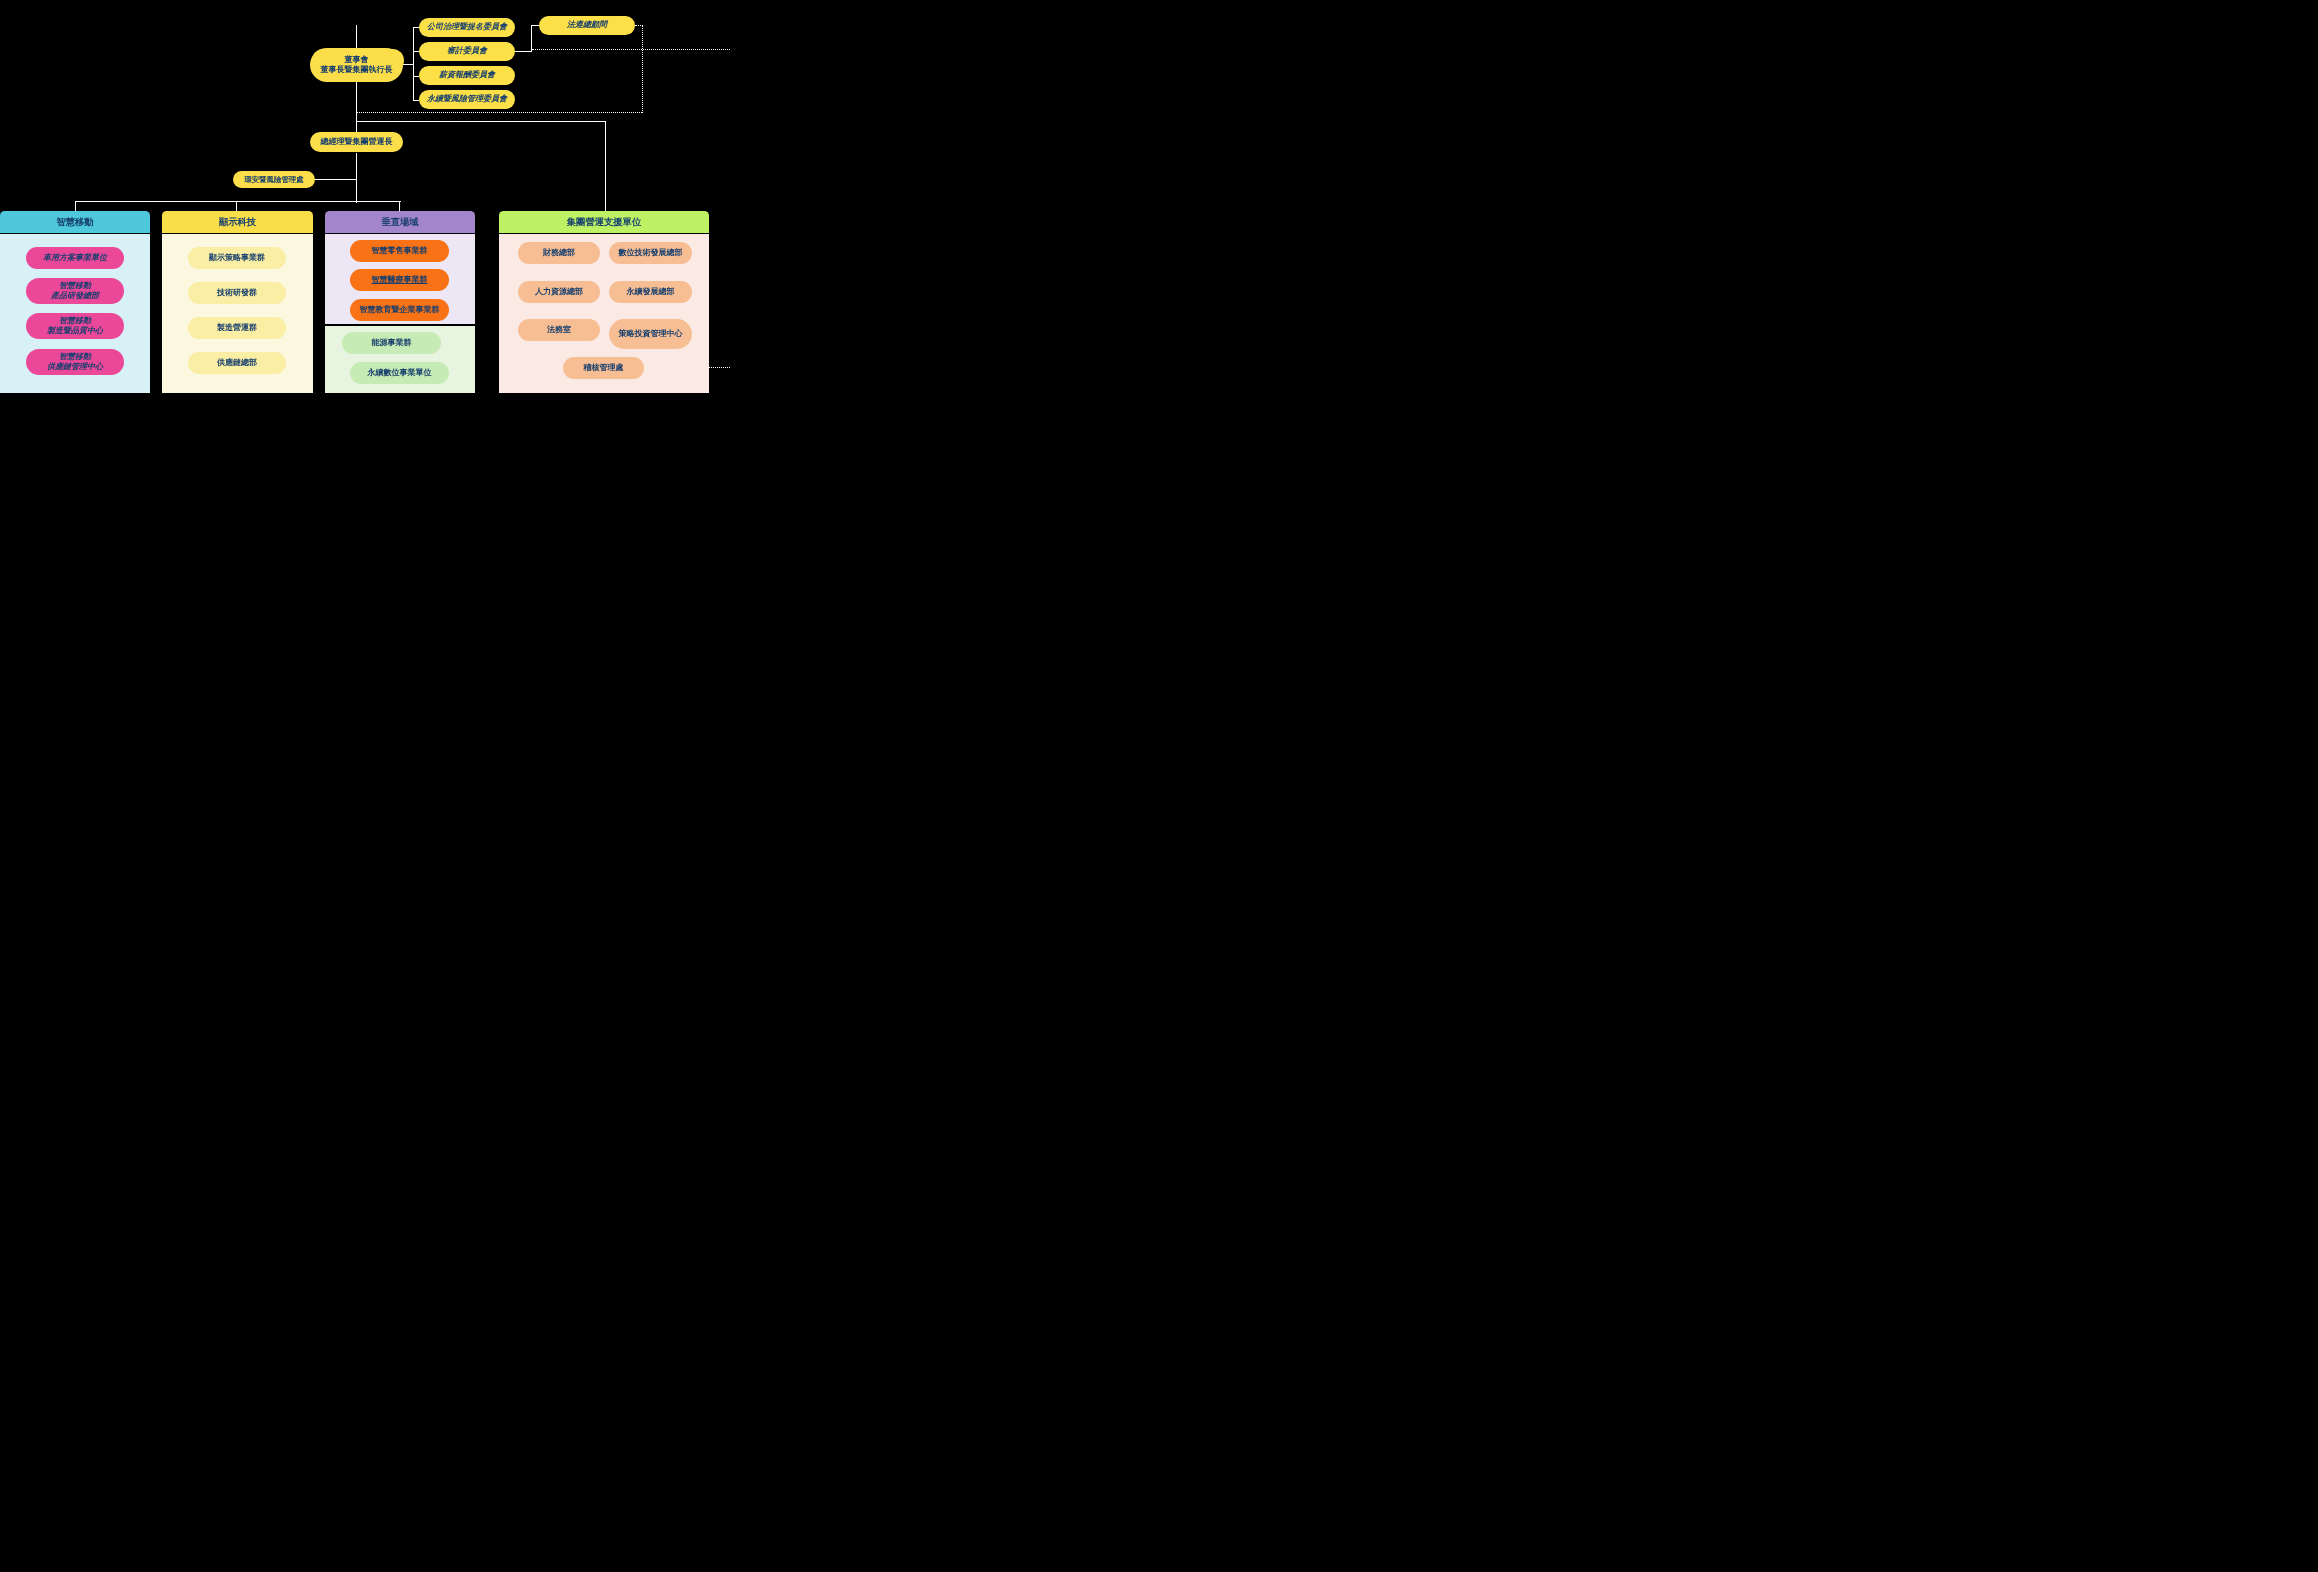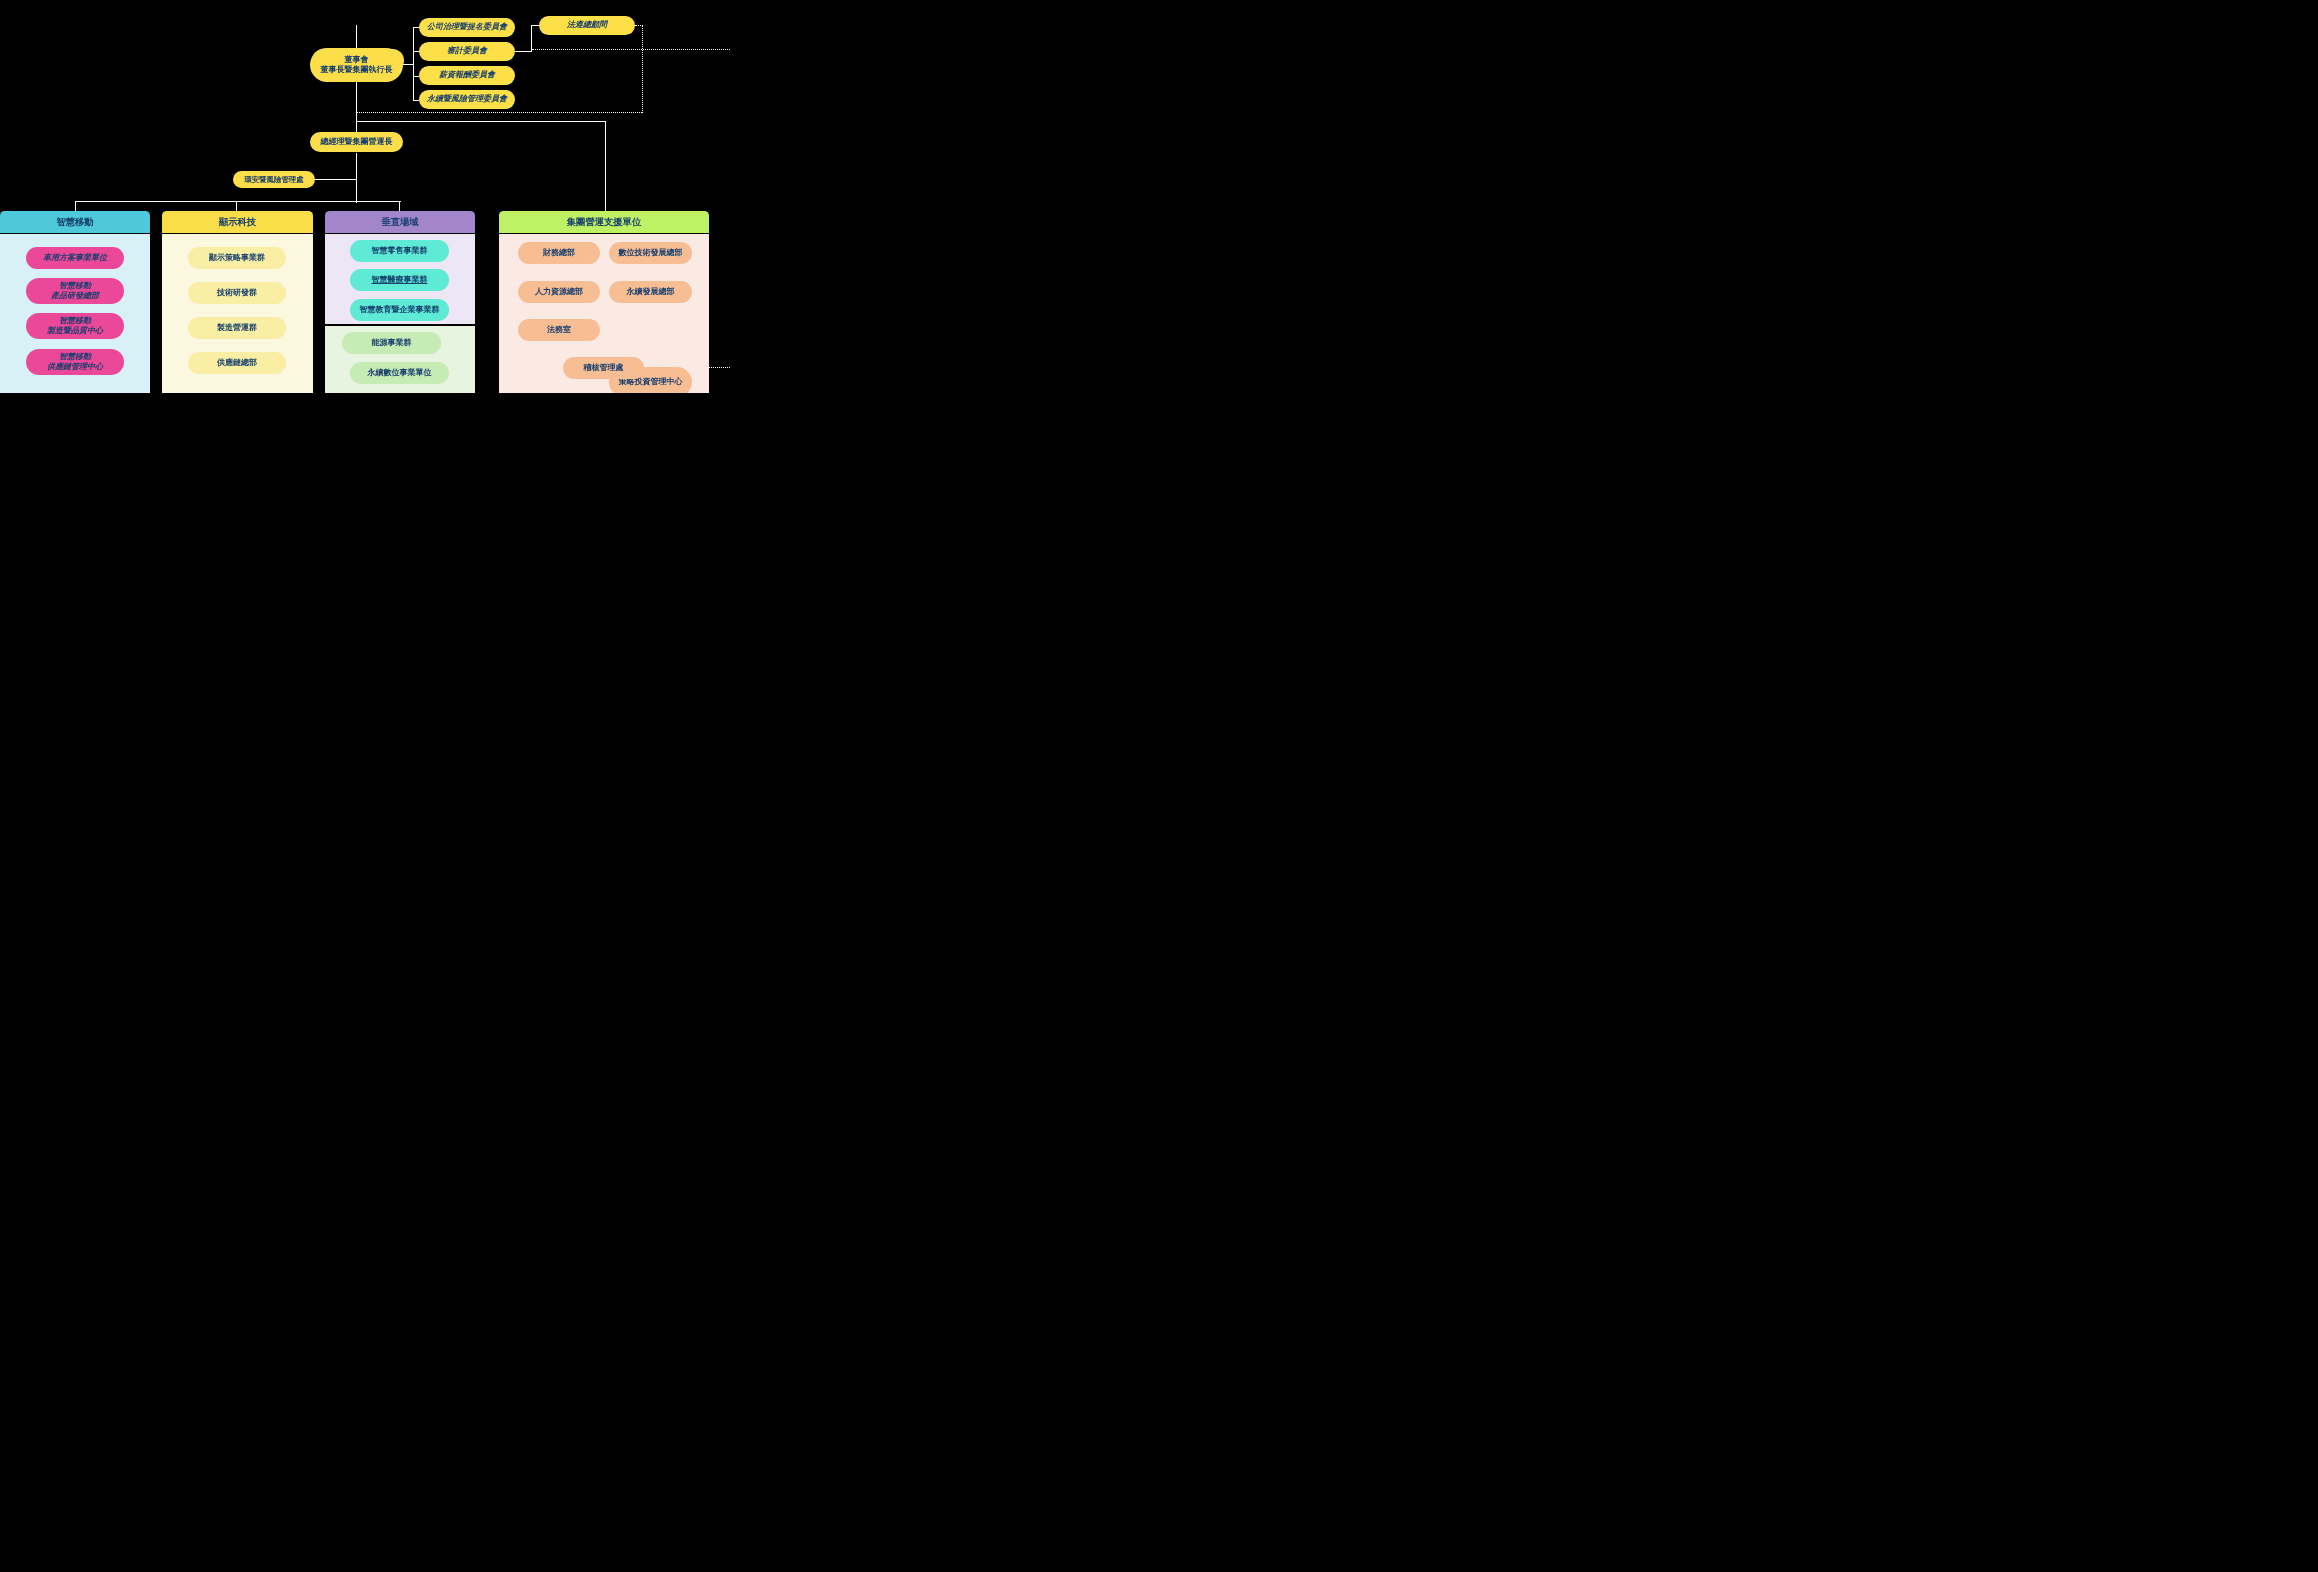--- a/index.html
+++ b/index.html
@@ -76,37 +76,37 @@
   #col2-body{left:162px;top:234px;width:151px;height:160px;background:#FCF7DF;}
   .pill-yellow{background:#F9EEA3;}
   #dt1{left:188px;top:247px;width:98px;height:22px;}
   #dt2{left:188px;top:282px;width:98px;height:22px;}
   #dt3{left:188px;top:317px;width:98px;height:22px;}
   #dt4{left:188px;top:352px;width:98px;height:22px;}
   
   #col3-header{left:325px;top:211px;width:150px;height:22px;background:#A285CB;}
   #col3-body-purple{left:325px;top:234px;width:150px;height:90px;background:#ECE6F5;}
   #col3-body-green{left:325px;top:326px;width:150px;height:68px;background:#E7F5E0;}
-  .pill-purple{background:#5eead4;}
+  .pill-purple{background:#f97316;}
   .pill-green{background:#C7EBB4;}
   #vd1{left:350px;top:240px;width:99px;height:22px;}
   #vd2{left:350px;top:269px;width:99px;height:22px;text-decoration:underline;}
   #vd3{left:350px;top:299px;width:99px;height:22px;}
   #vd4{left:342px;top:332px;width:99px;height:22px;}
   #vd5{left:350px;top:362px;width:99px;height:22px;}
   
   #col4-header{left:499px;top:211px;width:210px;height:22px;background:#bef264;}
   #col4-body{left:499px;top:234px;width:210px;height:160px;background:#FBEAE4;}
   .pill-orange{background:#F7BE94;}
   #gs1{left:518px;top:242px;width:82px;height:22px;}
   #gs2{left:609px;top:242px;width:83px;height:22px;}
   #gs3{left:518px;top:281px;width:82px;height:22px;}
   #gs4{left:609px;top:281px;width:83px;height:22px;}
   #gs5{left:518px;top:319px;width:82px;height:22px;}
-  #gs6{left:609px;top:319px;width:83px;height:30px;margin-top:48px;}
+  #gs6{left:609px;top:319px;width:83px;height:30px;}
   #gs7{left:563px;top:357px;width:81px;height:22px;}
 </style>
 </head>
 <body>
 
 <div class="canvas">
 
   <div class="line" id="l1"></div>
   <div class="line" id="l2"></div>
   <div class="line" id="l3"></div>

